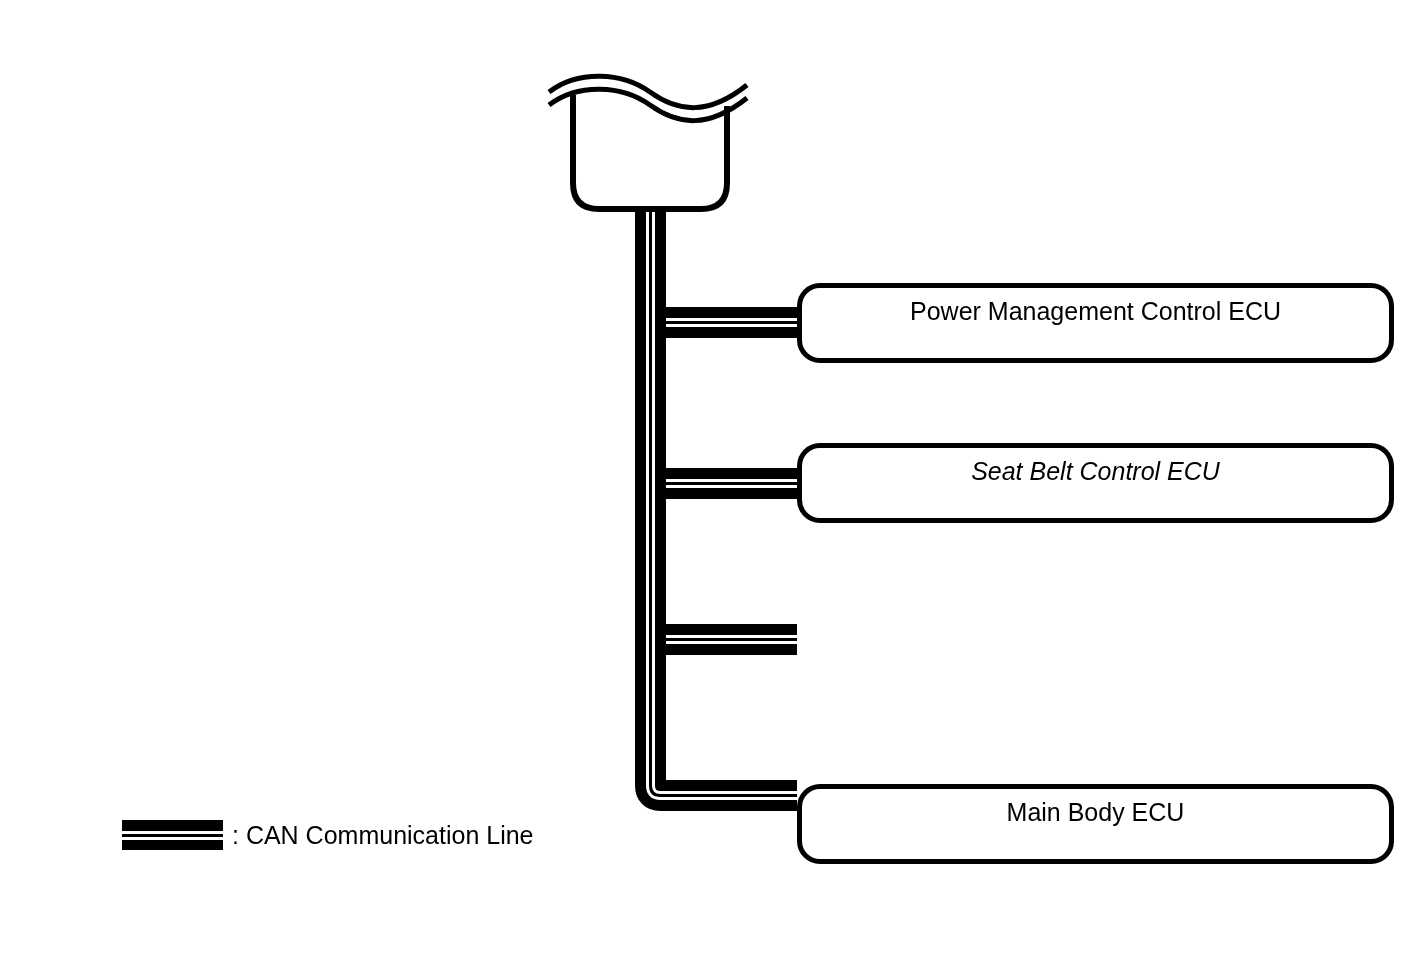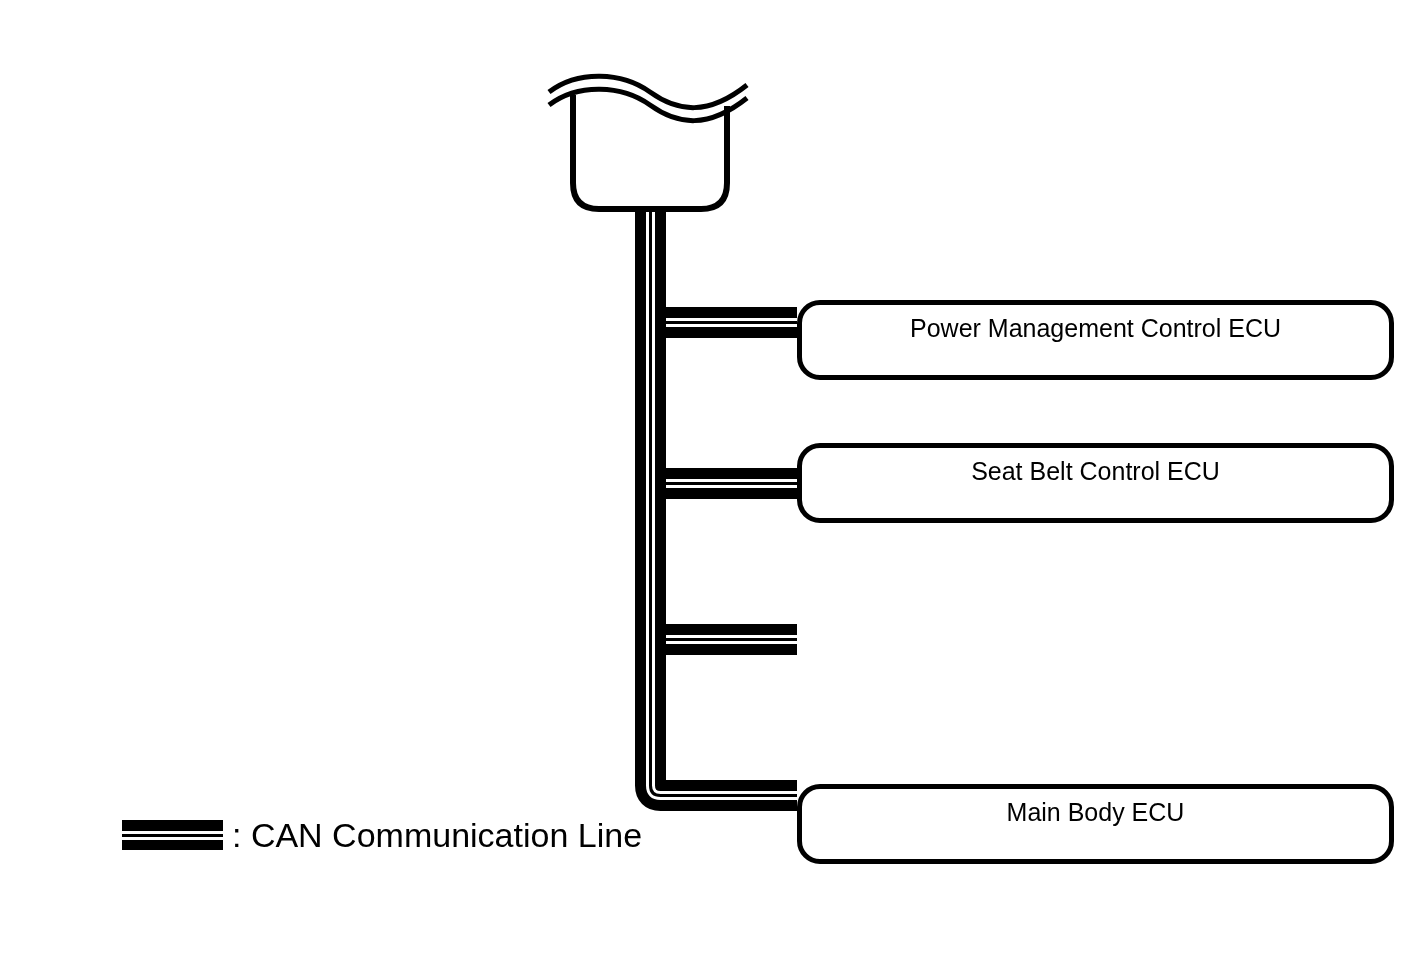--- a/index.html
+++ b/index.html
@@ -35,22 +35,22 @@
     display: flex;
     align-items: center;
     justify-content: center;
   }
   .ecu-box .label {
     font-size: 25px;
     line-height: 1;
     transform: translateY(-12px);
     white-space: nowrap;
   }
-  .box-1 { top: 300px; }
-  .box-2 { top: 443px; }
+  .box-1 { top: 283px; }
+  .box-2 { top: 443px; font-style: italic; }
   .box-3 { top: 603px; }
   .box-4 { top: 784px; }
 
   .legend {
     position: absolute;
     left: 122px;
     top: 820px;
     height: 30px;
     display: flex;
     align-items: center;
@@ -62,21 +62,21 @@
       to bottom,
       #000000 0px, #000000 11px,
       #ffffff 11px, #ffffff 14px,
       #000000 14px, #000000 17px,
       #ffffff 17px, #ffffff 20px,
       #000000 20px, #000000 30px
     );
   }
   .legend-label {
     margin-left: 9px;
-    font-size: 34px;
+    font-size: 25px;
     line-height: 30px;
     white-space: nowrap;
   }
 </style>
 </head>
 <body>
 
 <div class="stage">
 
   <svg class="lines-layer" width="1424" height="957" viewBox="0 0 1424 957" xmlns="http://www.w3.org/2000/svg">

